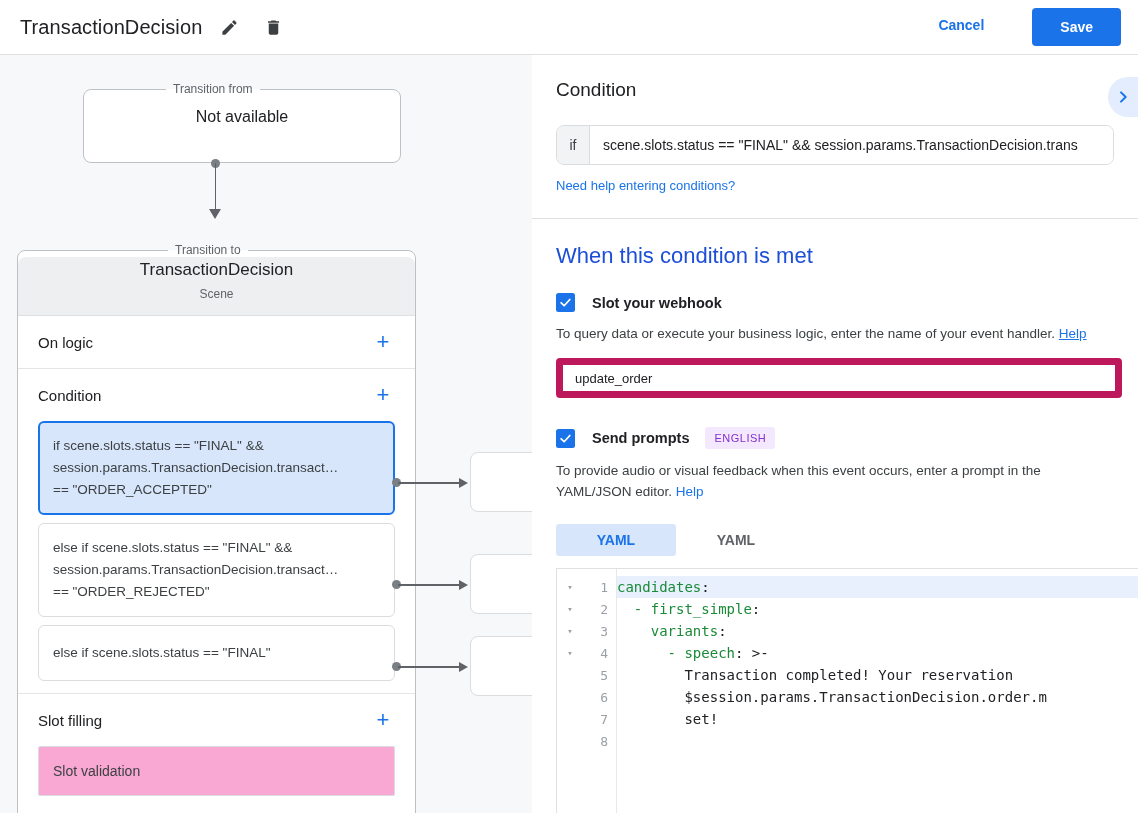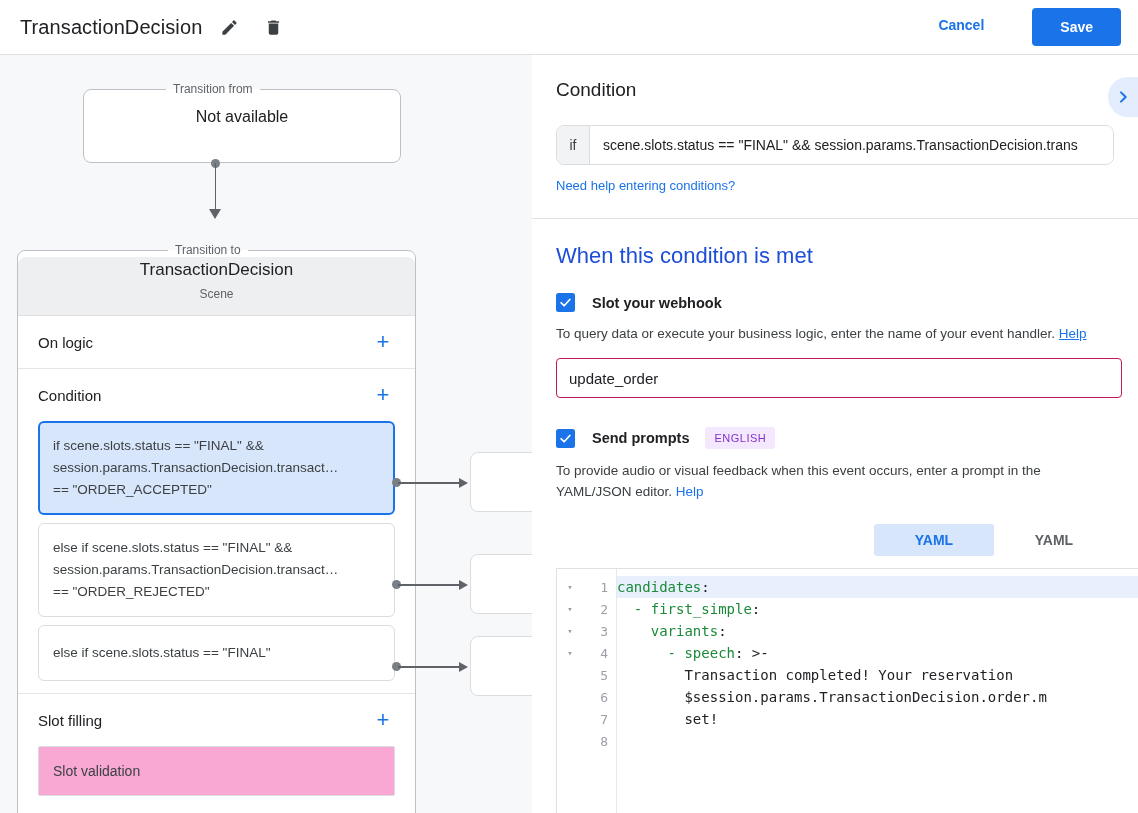--- a/index.html
+++ b/index.html
@@ -299,32 +299,31 @@
     color: #3c4043;
     line-height: 21px;
     margin-top: 11px;
     max-width: 560px;
   }
   .desc a { color: #1a73e8; cursor: pointer; }
   .desc .help-underline { text-decoration: underline; }
   .text-input {
     margin-top: 14px;
     width: 566px; height: 40px;
-    border: 1px solid #be185d;
+    border: 7px solid #be185d;
     border-radius: 4px;
-    font-size: 15px;
+    font-size: 13px;
     color: #202124;
     padding: 0 12px;
     outline: none;
     font-family: "Liberation Sans", sans-serif;
   }
   .tabs {
     display: flex;
     margin-top: 22px;
-    justify-content: flex-end;
   }
   .tab {
     width: 120px; height: 32px;
     display: flex; align-items: center; justify-content: center;
     font-size: 14px;
     font-weight: bold;
     color: #5f6368;
     cursor: pointer;
     border-radius: 3px;
   }

